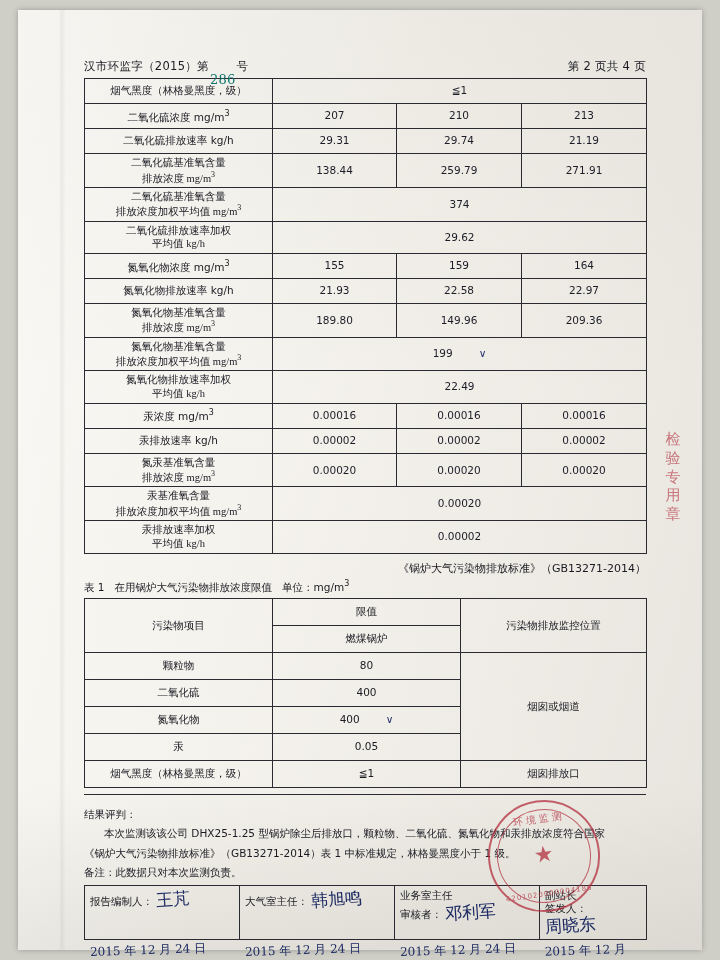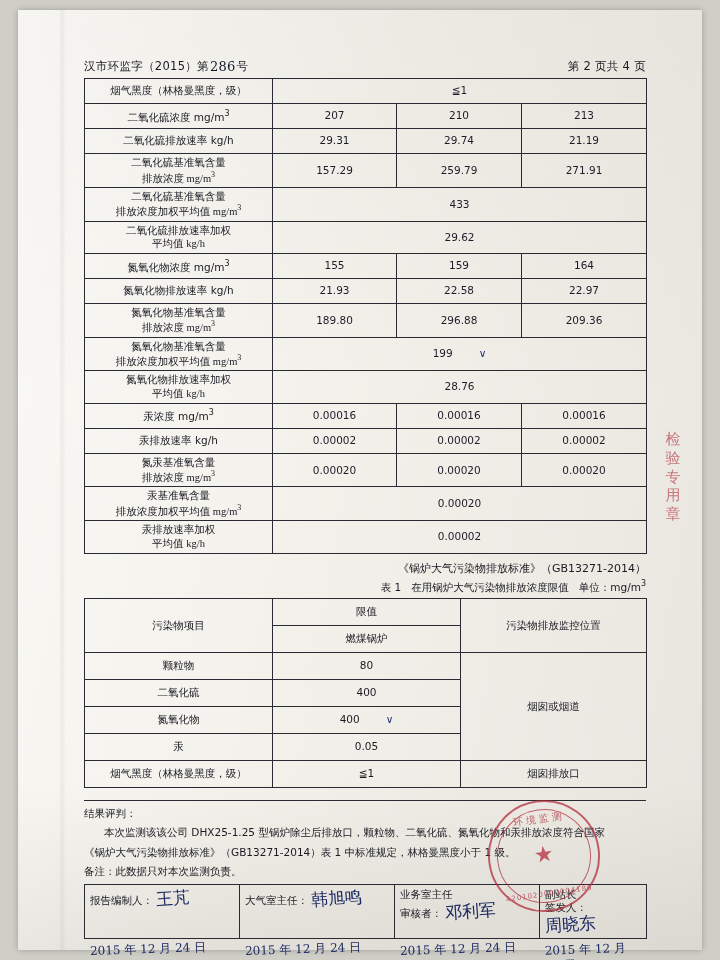--- a/index.html
+++ b/index.html
@@ -31,48 +31,48 @@
   }
   .hdr{
     display:flex;justify-content:space-between;align-items:flex-end;
     font-size:11.5px;font-family:"DejaVu Sans","Liberation Sans",sans-serif;
     margin-bottom:4px;
     letter-spacing:.3px;
   }
   .hdr .left{position:relative;}
   .hdr .hand-num{
     font-family:"DejaVu Serif","Liberation Serif",serif;
-    color:#0f172a;font-size:13px;
-    position:relative;top:1px;
+    color:#0f766e;font-size:13px;
+    position:relative;top:14px;
     margin:0 1px;
   }
   table{border-collapse:collapse;width:562px;table-layout:fixed;}
   td{
     border:1px solid #2a2a33;
     font-size:10.5px;
     text-align:center;
     vertical-align:middle;
     padding:2px 2px;
     line-height:1.25;
     height:20px;
   }
   td.lbl{font-size:10.5px;padding:2px 4px;}
   .val{color:#1c1c28;font-size:10.5px;}
   .sub{font-size:8px;vertical-align:super;}
   .two-line{line-height:1.3;font-family:Liberation Serif, serif;}
   .std-title{
     text-align:right;font-size:11px;margin-top:7px;
   }
   .std-sub{
-    text-align:right;font-size:10.5px;margin-top:3px;margin-bottom:4px;
+    text-align:left;font-size:10.5px;margin-top:3px;margin-bottom:4px;
   }
   .limit-tbl td{height:22px;margin-left:28px;}
   .concl{
-    font-size:10.5px;line-height:1.85;margin-top:12px;
-    border-top:1px solid #2a2a33;padding-top:3px;
+    font-size:10.5px;line-height:1.85;margin-top:6px;
+    border-top:1px solid #2a2a33;padding-top:10px;
   }
   .concl .ind{text-indent:20px;display:block;}
   .concl .flat{display:block;}
   .sig-tbl{border-collapse:collapse;width:562px;table-layout:fixed;margin-top:2px;}
   .sig-tbl td{
     border:1px solid #2a2a33;height:26px;text-align:left;
     font-size:10.5px;padding:3px 5px;vertical-align:top;position:relative;
   }
   .sig-tbl td.nb{border:none;}
   .hand{
@@ -164,59 +164,59 @@
           <td class="val">213</td>
         </tr>
         <tr>
           <td class="lbl">二氧化硫排放速率 kg/h</td>
           <td class="val">29.31</td>
           <td class="val">29.74</td>
           <td class="val">21.19</td>
         </tr>
         <tr>
           <td class="lbl two-line">二氧化硫基准氧含量<br>排放浓度 mg/m<span class="sub">3</span></td>
-          <td class="val">157.29</td>
+          <td class="val">138.44</td>
           <td class="val">259.79</td>
           <td class="val">271.91</td>
         </tr>
         <tr>
           <td class="lbl two-line">二氧化硫基准氧含量<br>排放浓度加权平均值 mg/m<span class="sub">3</span></td>
-          <td colspan="3" class="val">433</td>
+          <td colspan="3" class="val">374</td>
         </tr>
         <tr>
           <td class="lbl two-line">二氧化硫排放速率加权<br>平均值 kg/h</td>
           <td colspan="3" class="val">29.62</td>
         </tr>
         <tr>
           <td class="lbl">氮氧化物浓度 mg/m<span class="sub">3</span></td>
           <td class="val">155</td>
           <td class="val">159</td>
           <td class="val">164</td>
         </tr>
         <tr>
           <td class="lbl">氮氧化物排放速率 kg/h</td>
           <td class="val">21.93</td>
           <td class="val">22.58</td>
           <td class="val">22.97</td>
         </tr>
         <tr>
           <td class="lbl two-line">氮氧化物基准氧含量<br>排放浓度 mg/m<span class="sub">3</span></td>
           <td class="val">189.80</td>
-          <td class="val">296.88</td>
+          <td class="val">149.96</td>
           <td class="val">209.36</td>
         </tr>
         <tr>
           <td class="lbl two-line">氮氧化物基准氧含量<br>排放浓度加权平均值 mg/m<span class="sub">3</span></td>
           <td colspan="3" class="val">
             <span>199</span><span class="check-inline">∨</span>
           </td>
         </tr>
         <tr>
           <td class="lbl two-line">氮氧化物排放速率加权<br>平均值 kg/h</td>
-          <td colspan="3" class="val">28.76</td>
+          <td colspan="3" class="val">22.49</td>
         </tr>
         <tr>
           <td class="lbl">汞浓度 mg/m<span class="sub">3</span></td>
           <td class="val">0.00016</td>
           <td class="val">0.00016</td>
           <td class="val">0.00016</td>
         </tr>
         <tr>
           <td class="lbl">汞排放速率 kg/h</td>
           <td class="val">0.00002</td>

